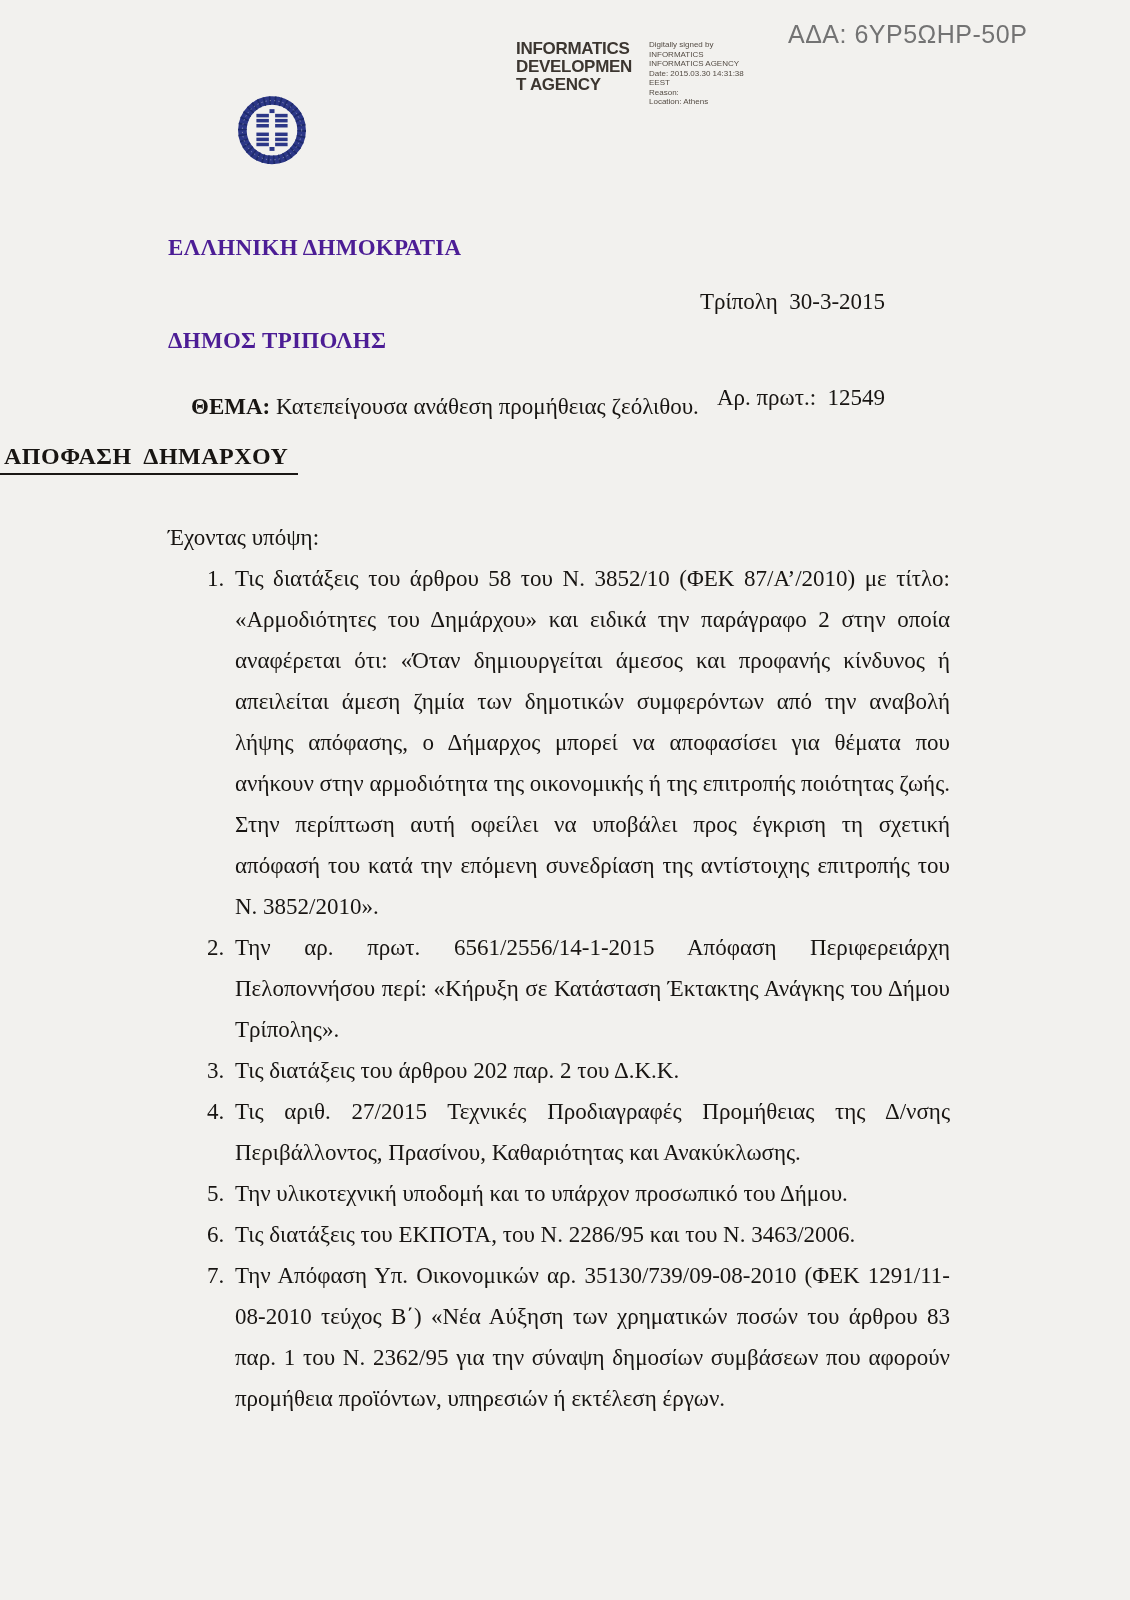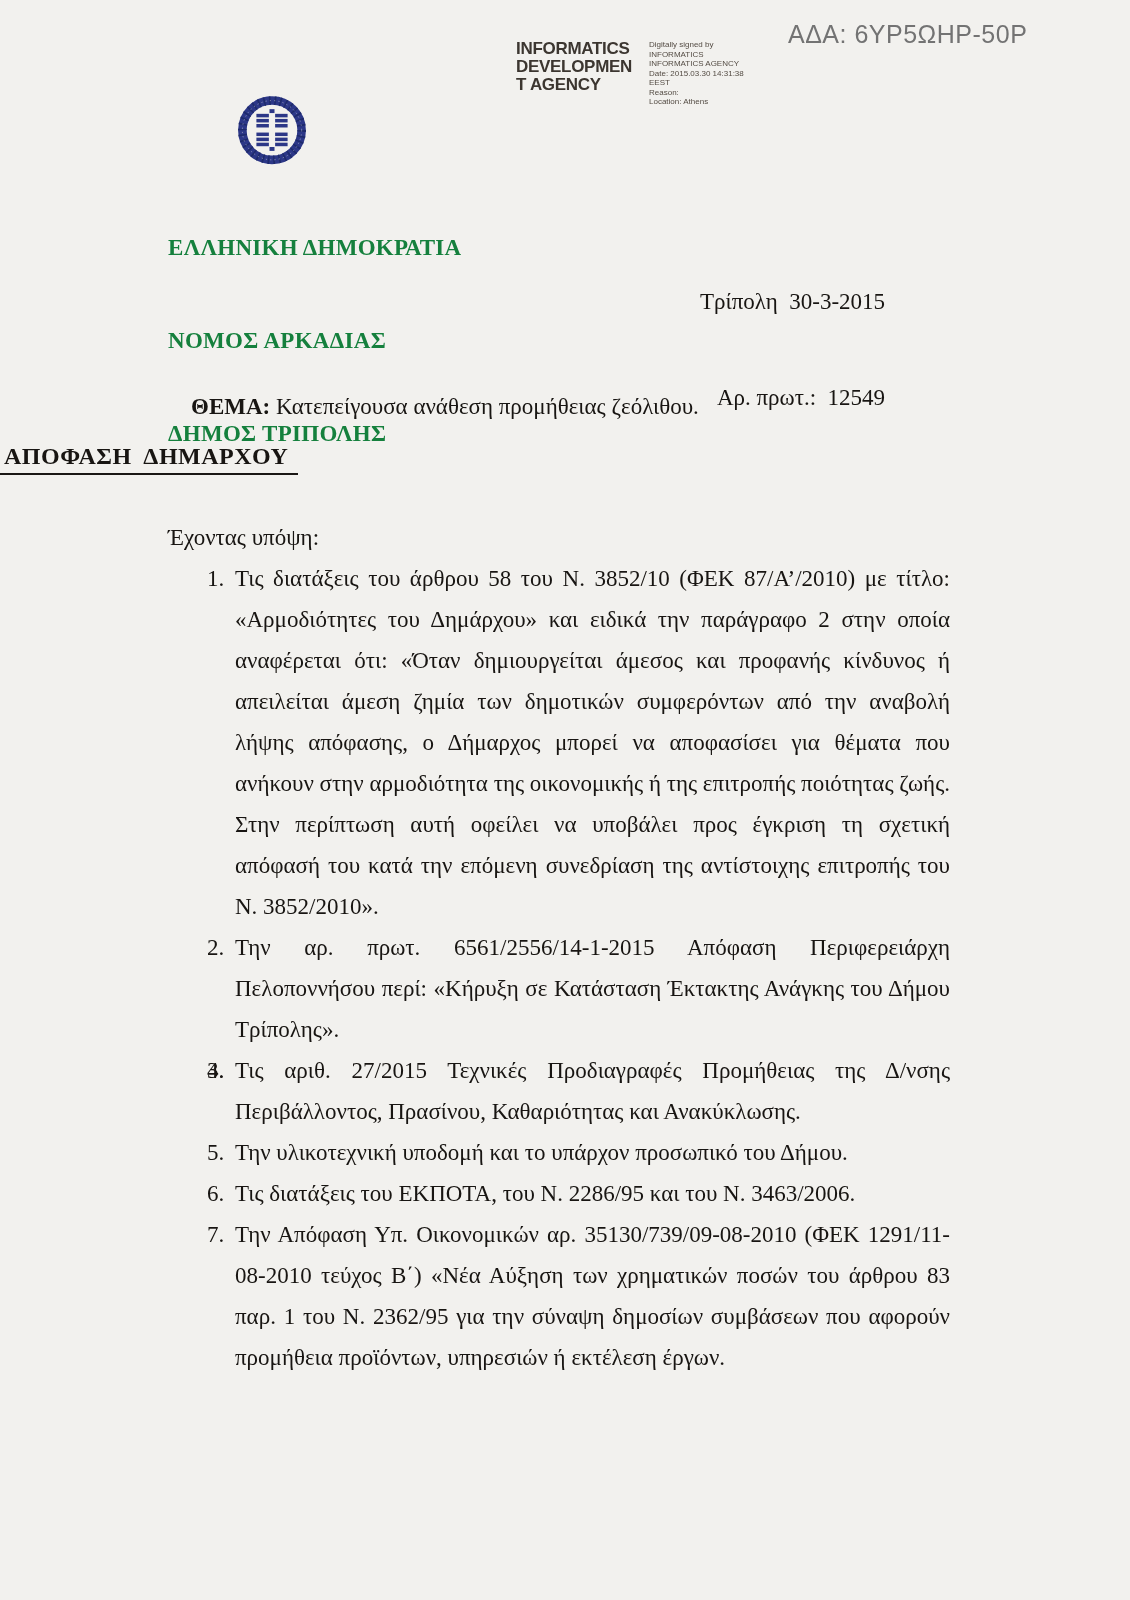--- a/index.html
+++ b/index.html
@@ -30,21 +30,21 @@
     font-family:"Liberation Sans","DejaVu Sans",sans-serif;
     font-size:8px;line-height:9.5px;color:#544c44;width:110px;
   }
 
   
   .emblem{position:absolute;left:233px;top:92px;width:78px;height:78px;}
 
   
   .org-block{
     position:absolute;left:168px;top:170px;
-    font-weight:bold;font-size:23px;line-height:31px;color:#15803d;
+    font-weight:bold;font-size:23px;line-height:31px;color:#4c1d95;
     letter-spacing:.3px;white-space:pre;
   }
 
   
   .meta-block{
     position:absolute;left:700px;top:222px;
     font-size:23px;line-height:32px;white-space:pre;text-align:right;
   }
 
   
@@ -121,21 +121,20 @@
           <rect x="54" y="65" width="16" height="4.5"></rect>
 
         <rect x="46.8" y="22" width="6.4" height="5"></rect>
           <rect x="46.8" y="70.5" width="6.4" height="5"></rect>
       </g>
     </svg>
   </div>
 
   <div class="org-block">
     <div>ΕΛΛΗΝΙΚΗ ΔΗΜΟΚΡΑΤΙΑ</div>
-    <div>ΝΟΜΟΣ ΑΡΚΑΔΙΑΣ</div>
     <div>ΔΗΜΟΣ ΤΡΙΠΟΛΗΣ</div>
   </div>
 
   <div class="meta-block">
     <div>Τρίπολη  30-3-2015</div>
     <div>Αρ. πρωτ.:  12549</div>
   </div>
 
   <div class="subject">
     <span class="lbl">ΘΕΜΑ:</span><span> Κατεπείγουσα ανάθεση προμήθειας ζεόλιθου.</span>
@@ -151,20 +150,21 @@
     <li>
       <span class="num">1.</span>
       <span class="txt">Τις διατάξεις του άρθρου 58 του Ν. 3852/10 (ΦΕΚ 87/Α’/2010) με τίτλο: «Αρμοδιότητες του Δημάρχου» και ειδικά την παράγραφο 2 στην οποία αναφέρεται ότι: «Όταν δημιουργείται άμεσος και προφανής κίνδυνος ή απειλείται άμεση ζημία των δημοτικών συμφερόντων από την αναβολή λήψης απόφασης, ο Δήμαρχος μπορεί να αποφασίσει για θέματα που ανήκουν στην αρμοδιότητα της οικονομικής ή της επιτροπής ποιότητας ζωής. Στην περίπτωση αυτή οφείλει να υποβάλει προς έγκριση τη σχετική απόφασή του κατά την επόμενη συνεδρίαση της αντίστοιχης επιτροπής του Ν. 3852/2010».</span>
     </li>
     <li>
       <span class="num">2.</span>
       <span class="txt">Την αρ. πρωτ. 6561/2556/14-1-2015 Απόφαση Περιφερειάρχη Πελοποννήσου περί: «Κήρυξη σε Κατάσταση Έκτακτης Ανάγκης του Δήμου Τρίπολης».</span>
     </li>
     <li>
       <span class="num">3.</span>
+      <span class="txt">Τις διατάξεις του άρθρου 202 παρ. 2 του Δ.Κ.Κ.</span>
     </li>
     <li>
       <span class="num">4.</span>
       <span class="txt">Τις αριθ. 27/2015 Τεχνικές Προδιαγραφές Προμήθειας της Δ/νσης Περιβάλλοντος, Πρασίνου, Καθαριότητας και Ανακύκλωσης.</span>
     </li>
     <li>
       <span class="num">5.</span>
       <span class="txt">Την υλικοτεχνική υποδομή και το υπάρχον προσωπικό του Δήμου.</span>
     </li>
     <li>

